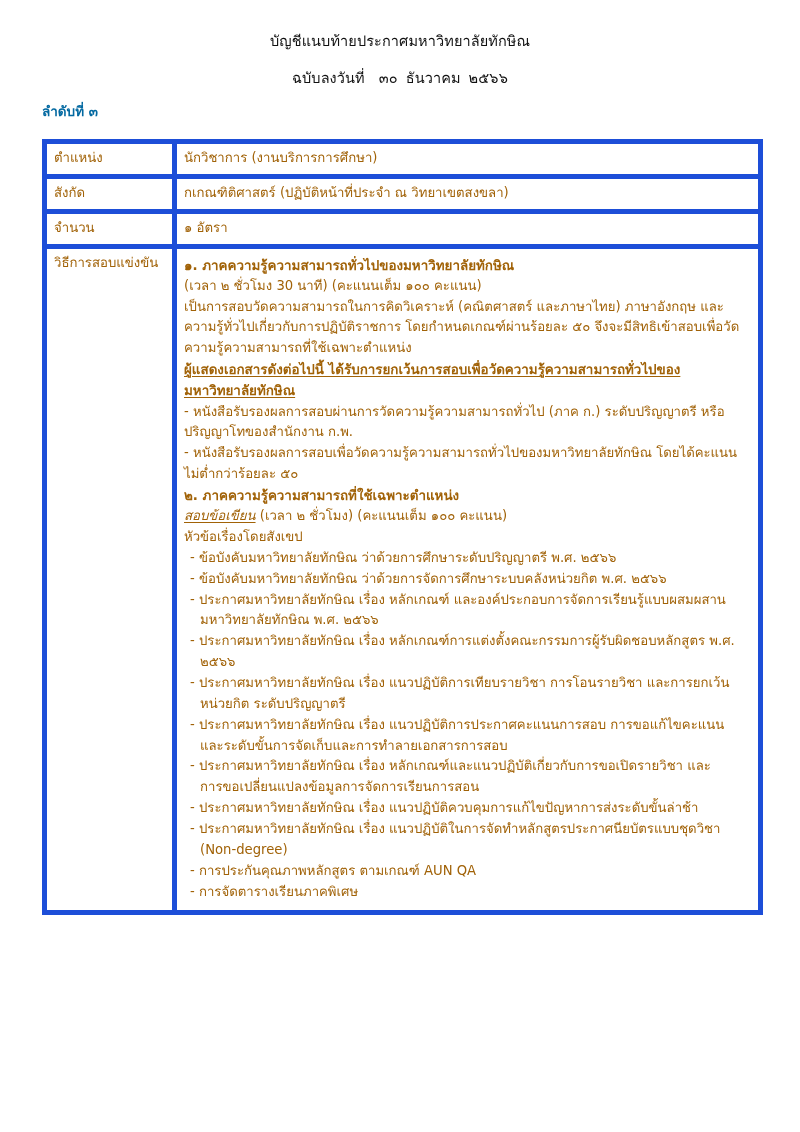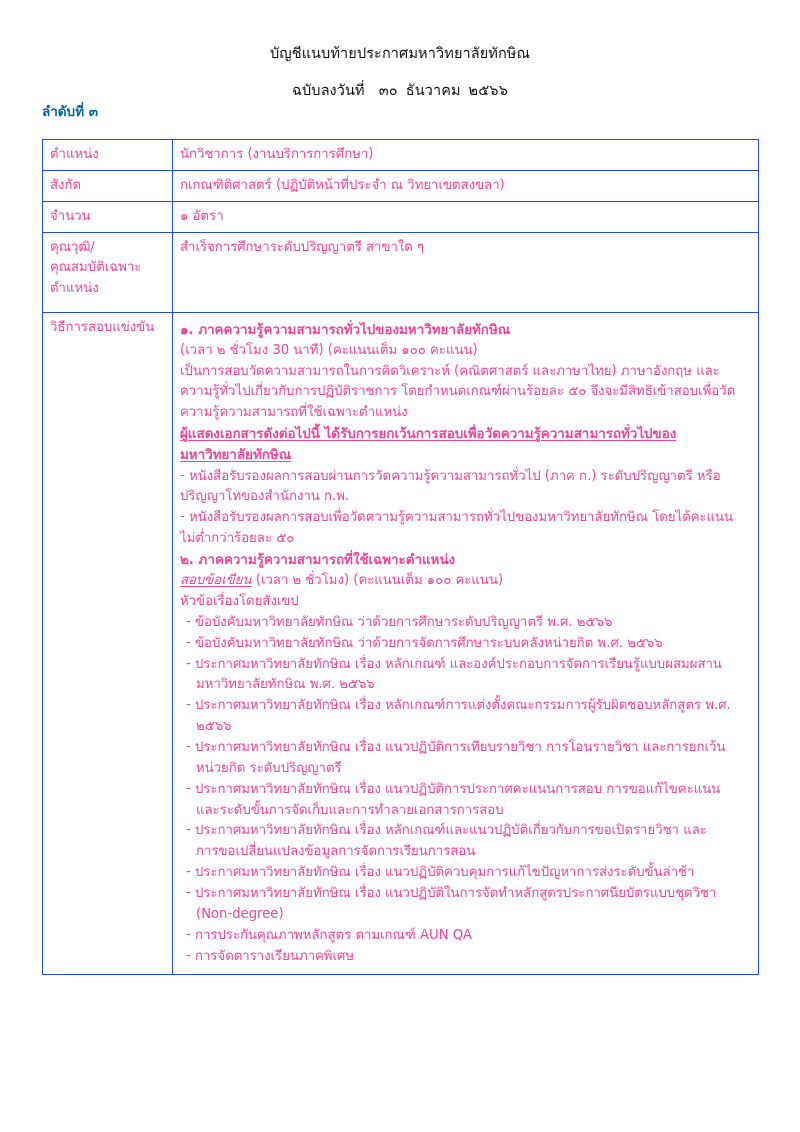--- a/index.html
+++ b/index.html
@@ -13,21 +13,21 @@
     width: 800px;
     height: 1132px;
     font-family: "DejaVu Sans", "Liberation Sans", sans-serif;
     color: #1a1a1a;
     position: relative;
     overflow: hidden;
   }
   .page {
     width: 800px;
     height: 1132px;
-    padding: 12px;
+    padding: 0;
     position: relative;
     background: #fff;
     border-radius: 28px;
   }
 
   
   .doc-header {
     text-align: center;
     padding-top: 30px;
     line-height: 1.55;
@@ -62,26 +62,26 @@
   
   .info-table {
     position: absolute;
     left: 42px;
     top: 139px;
     width: 716px;
     border-collapse: collapse;
     table-layout: fixed;
   }
   .info-table td {
-    border: 1px solid #1d4ed8;
+    border: 5px solid #1d4ed8;
     vertical-align: top;
     padding: 4px 7px 5px 7px;
     font-size: 13.2px;
     line-height: 1.58;
-    color: #ec4899;
+    color: #a16207;
   }
   .info-table td.label-cell {
     width: 130px;
     font-weight: 400;
   }
   .info-table td.value-cell {
     width: 586px;
   }
   tr.r-short td { height: 26px; }
   tr.r-qual td.label-cell,
@@ -147,28 +147,20 @@
         <td class="value-cell">นักวิชาการ (งานบริการการศึกษา)</td>
       </tr>
       <tr class="r-short">
         <td class="label-cell">สังกัด</td>
         <td class="value-cell">กเกณฑิติศาสตร์ (ปฏิบัติหน้าที่ประจำ ณ วิทยาเขตสงขลา)</td>
       </tr>
       <tr class="r-short">
         <td class="label-cell">จำนวน</td>
         <td class="value-cell">๑  อัตรา</td>
       </tr>
-      <tr class="r-qual">
-        <td class="label-cell label-multi">
-          <div>คุณวุฒิ/</div>
-          <div>คุณสมบัติเฉพาะ</div>
-          <div>ตำแหน่ง</div>
-        </td>
-        <td class="value-cell">สำเร็จการศึกษาระดับปริญญาตรี สาขาใด ๆ</td>
-      </tr>
       <tr>
         <td class="label-cell">วิธีการสอบแข่งขัน</td>
         <td class="value-cell method-cell">
 
           <div class="m-head">๑. ภาคความรู้ความสามารถทั่วไปของมหาวิทยาลัยทักษิณ</div>
           <div class="m-line">(เวลา ๒ ชั่วโมง 30 นาที) (คะแนนเต็ม ๑๐๐ คะแนน)</div>
           <div class="m-line">เป็นการสอบวัดความสามารถในการคิดวิเคราะห์ (คณิตศาสตร์ และภาษาไทย) ภาษาอังกฤษ และ</div>
           <div class="m-line">ความรู้ทั่วไปเกี่ยวกับการปฏิบัติราชการ โดยกำหนดเกณฑ์ผ่านร้อยละ ๕๐ จึงจะมีสิทธิเข้าสอบเพื่อวัด</div>
           <div class="m-line">ความรู้ความสามารถที่ใช้เฉพาะตำแหน่ง</div>
 

